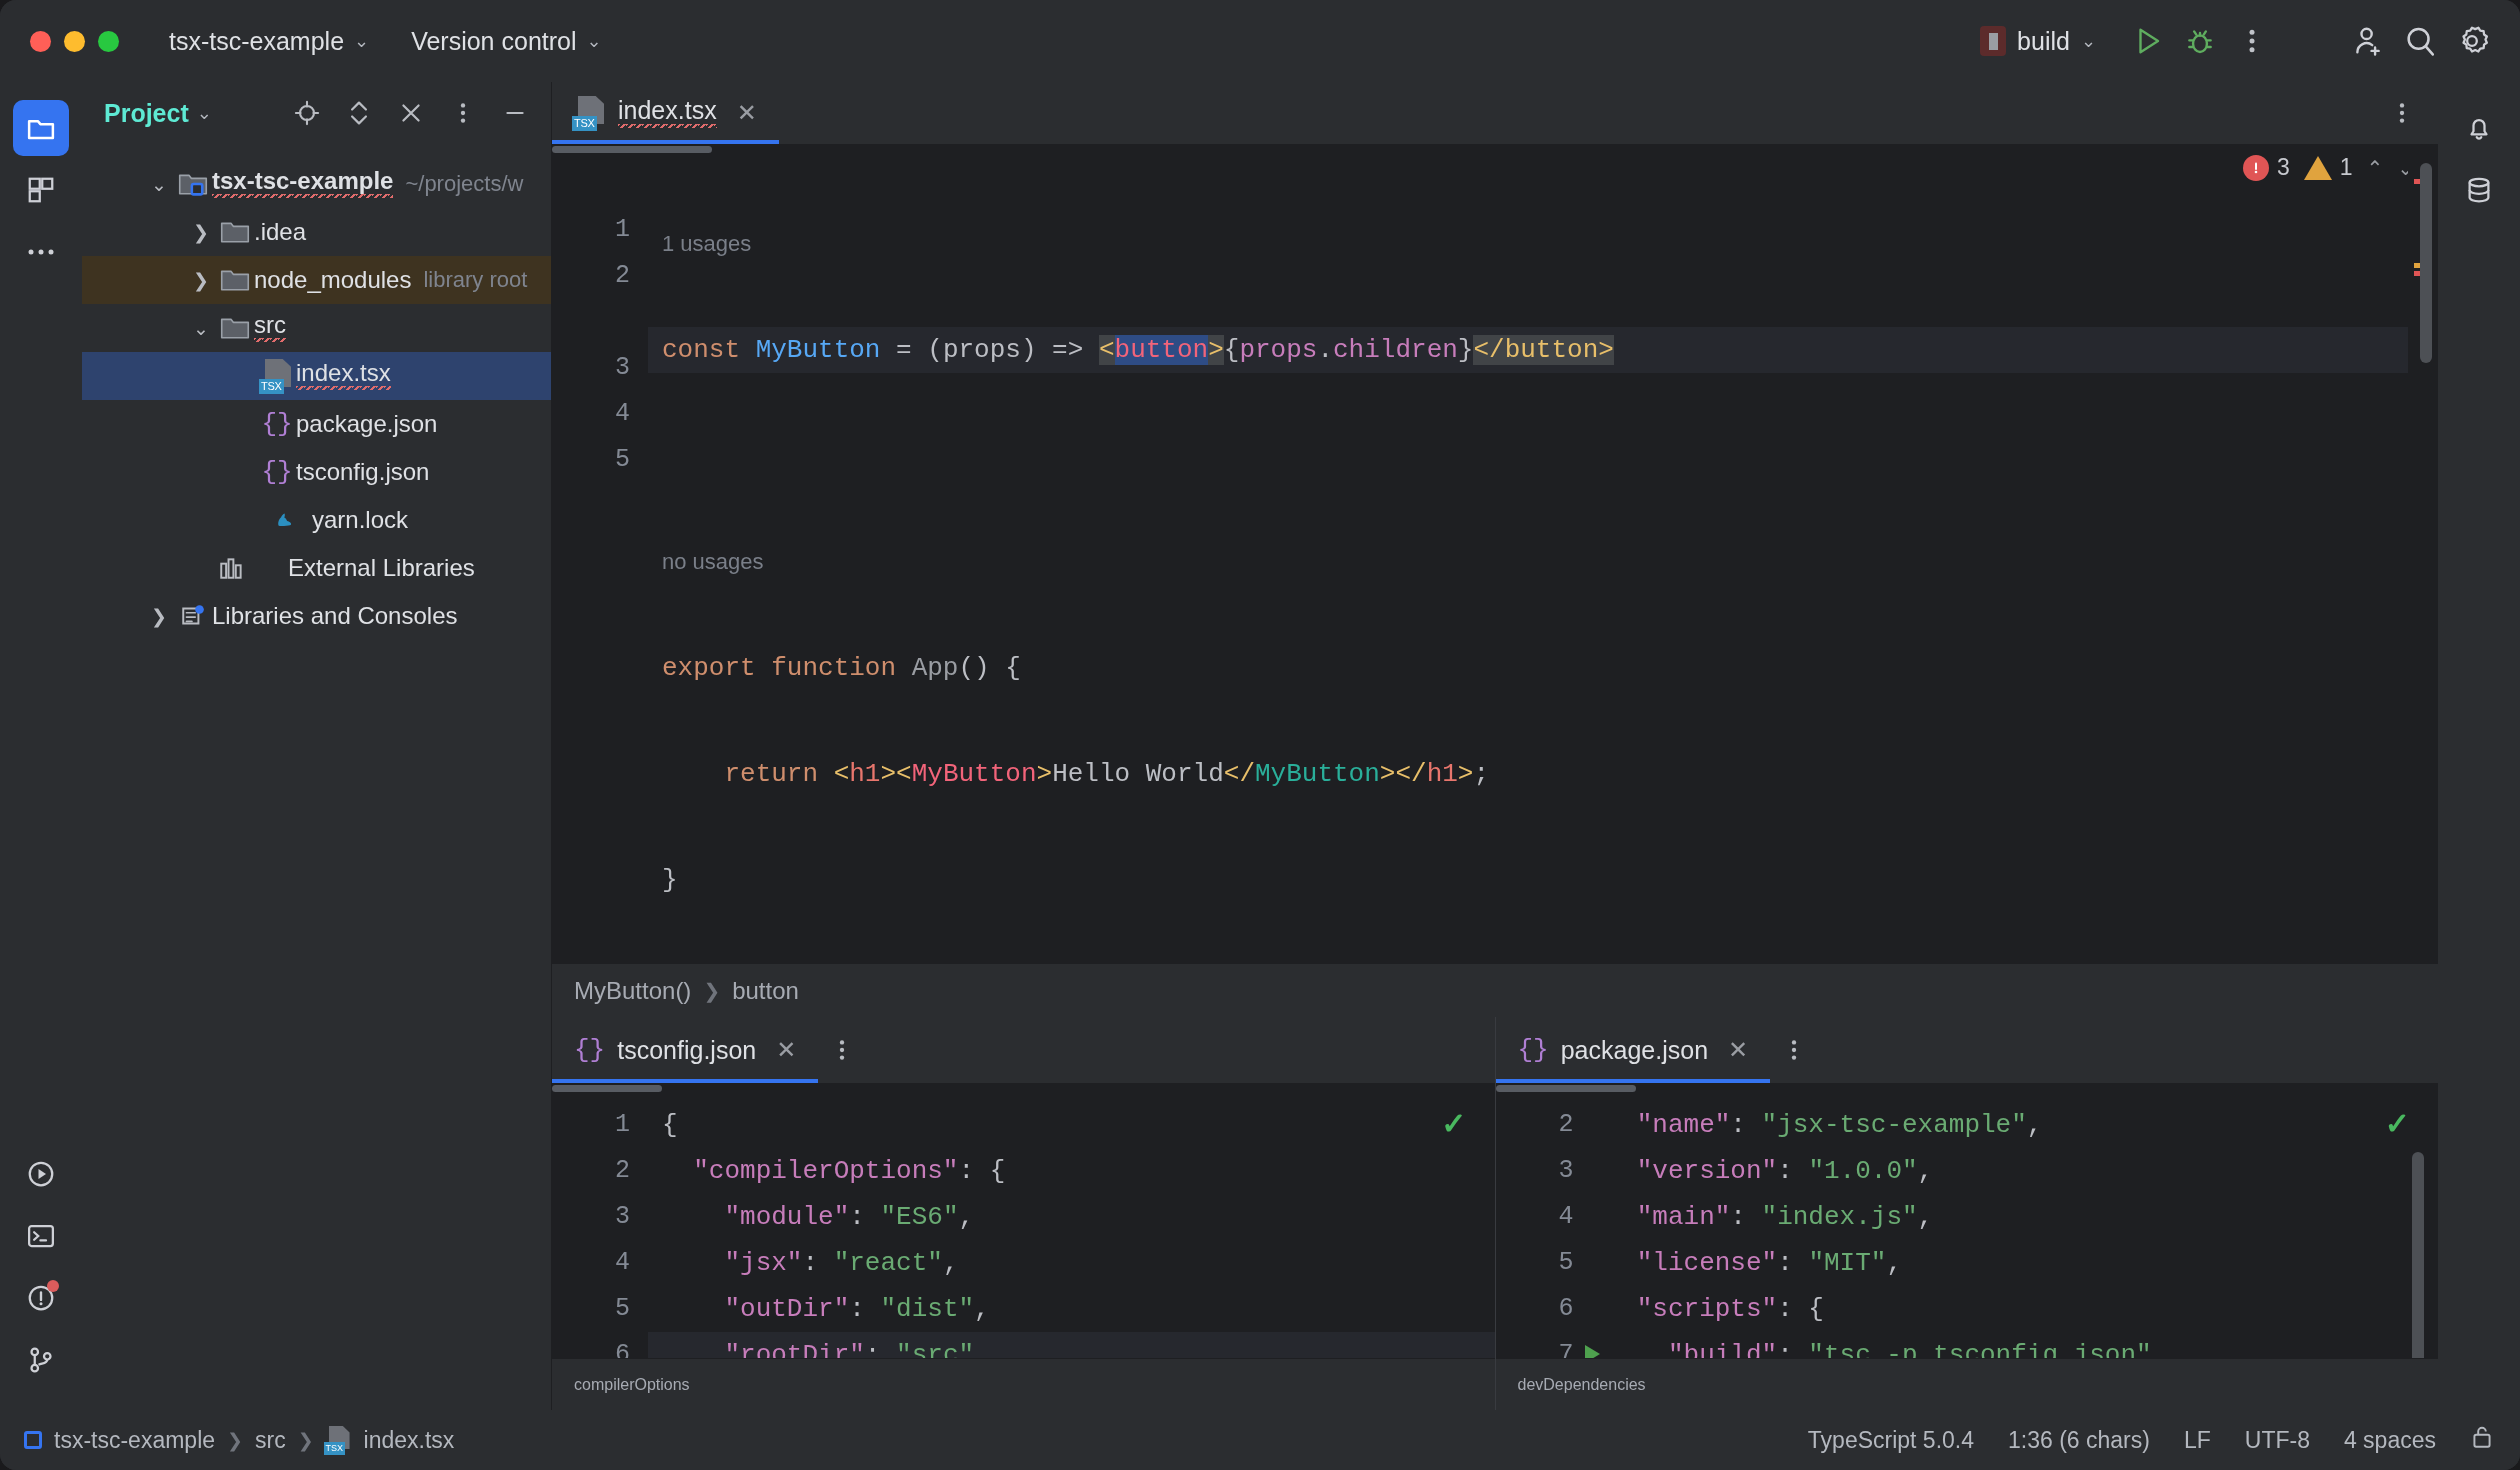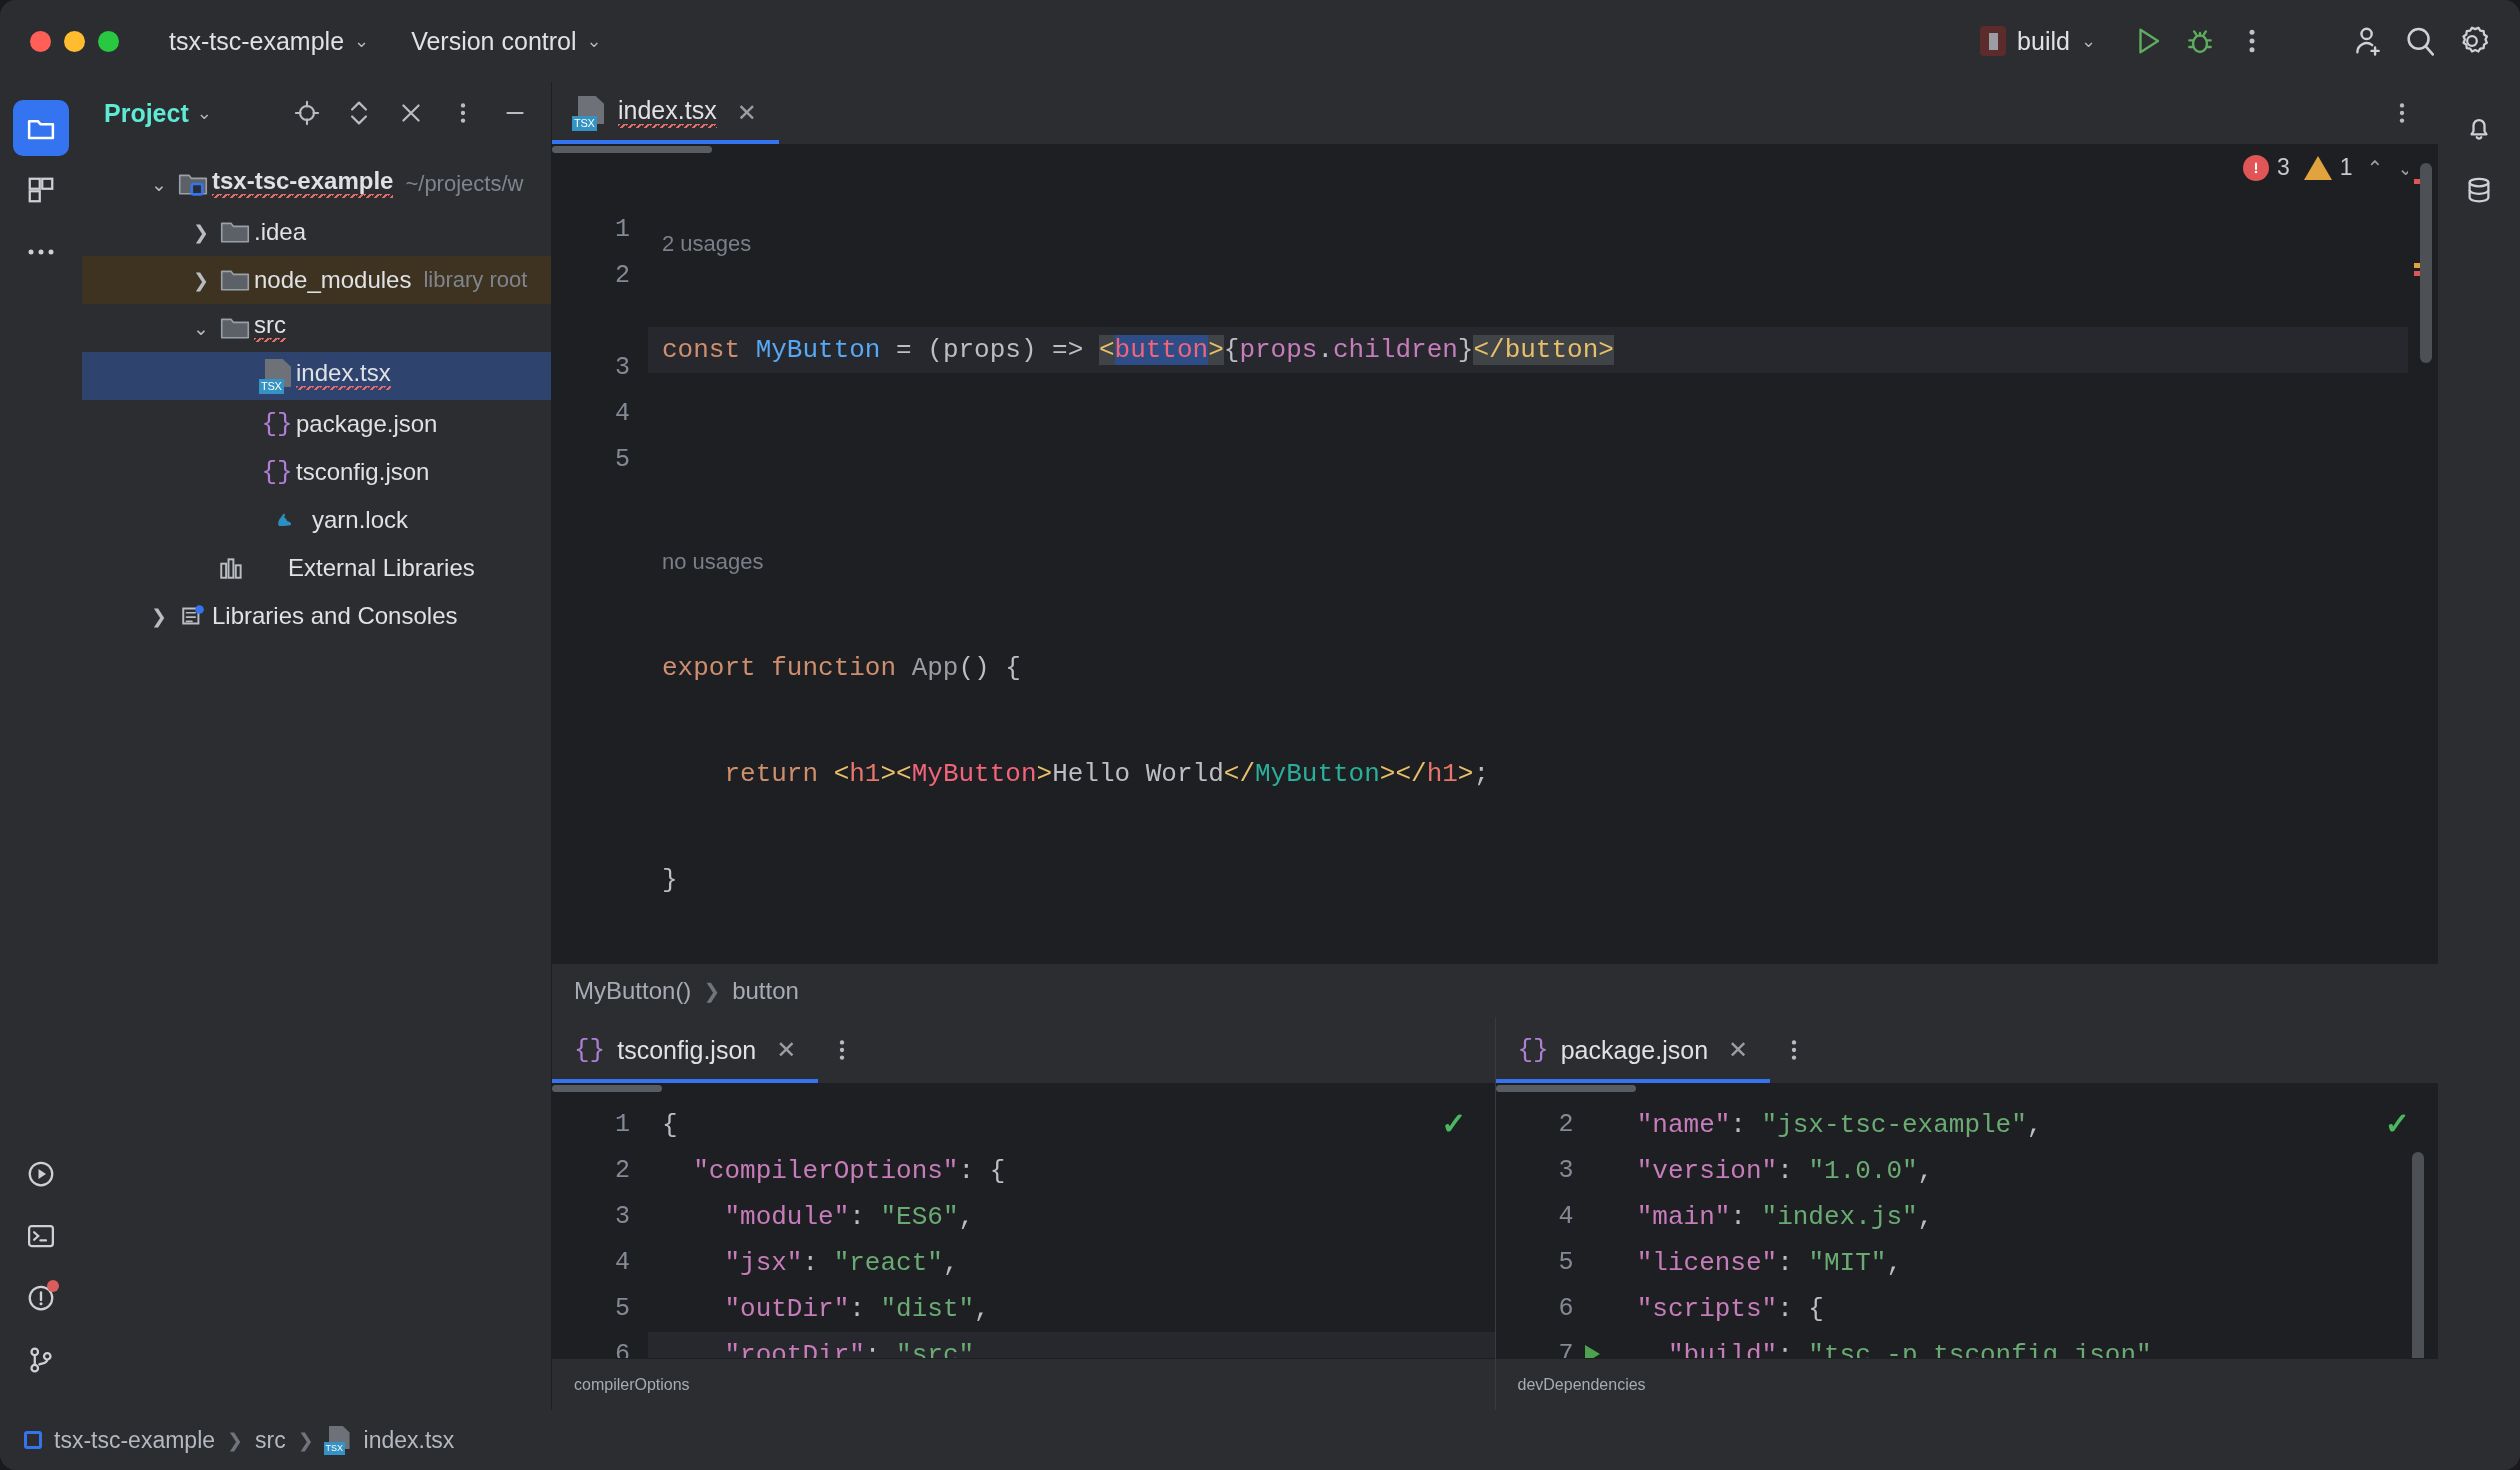--- a/index.html
+++ b/index.html
@@ -579,21 +579,21 @@
             <div class="g empty">.</div>
             <div class="g">1</div>
             <div class="g">2</div>
             <div class="g empty">.</div>
             <div class="g">3</div>
             <div class="g">4</div>
             <div class="g">5</div>
           </div>
 
           <div class="code">
-            <div class="ln hint">2 usages</div>
+            <div class="ln hint">1 usages</div>
             <div class="ln cur"><span class="kw">const</span> <span class="var">MyButton</span> <span class="pun">=</span> <span class="pun">(props)</span> <span class="pun">=&gt;</span> <span class="tagc wordhl">&lt;</span><span class="comp selbg">button</span><span class="tagc wordhl">&gt;</span><span class="pun">{</span><span class="prop">props</span><span class="pun">.</span><span class="prop">children</span><span class="pun">}</span><span class="tagc wordhl">&lt;/button&gt;</span></div>
             <div class="ln"></div>
             <div class="ln hint">no usages</div>
             <div class="ln"><span class="kw">export function</span> <span class="fn">App</span><span class="pun">() {</span></div>
             <div class="ln">    <span class="kw">return</span> <span class="tagc">&lt;</span><span class="tagname">h1</span><span class="tagc">&gt;&lt;</span><span class="comp">MyButton</span><span class="tagc">&gt;</span>Hello World<span class="tagc">&lt;/</span><span class="comp2">MyButton</span><span class="tagc">&gt;&lt;/</span><span class="tagname">h1</span><span class="tagc">&gt;</span><span class="pun">;</span></div>
             <div class="ln"><span class="pun">}</span></div>
           </div>
 
           <div class="errbar">
             <div class="mark" style="top:26px;background:#e05555;"></div>
@@ -710,14 +710,27 @@
       <span>tsx-tsc-example</span>
       <span class="sb-sep">❯</span>
       <span>src</span>
       <span class="sb-sep">❯</span>
       <span class="sb-tsx">
           <span class="pg"></span>
           <span class="tag">TSX</span>
         </span>
       <span>index.tsx</span>
     </div>
+    <div class="sb-right">
+      <span>TypeScript 5.0.4</span>
+      <span>1:36 (6 chars)</span>
+      <span>LF</span>
+      <span>UTF-8</span>
+      <span>4 spaces</span>
+      <span>
+        <svg width="24" height="26" viewBox="0 0 20 24">
+          <rect x="3" y="10" width="14" height="11" rx="1.6" fill="none" stroke="#b4b8bf" stroke-width="1.8"></rect>
+          <path d="M6.5 10 V7 a3.5 3.5 0 0 1 7 0" fill="none" stroke="#b4b8bf" stroke-width="1.8"></path>
+        </svg>
+      </span>
+    </div>
   </div>
 </div>
 
 </body></html>

